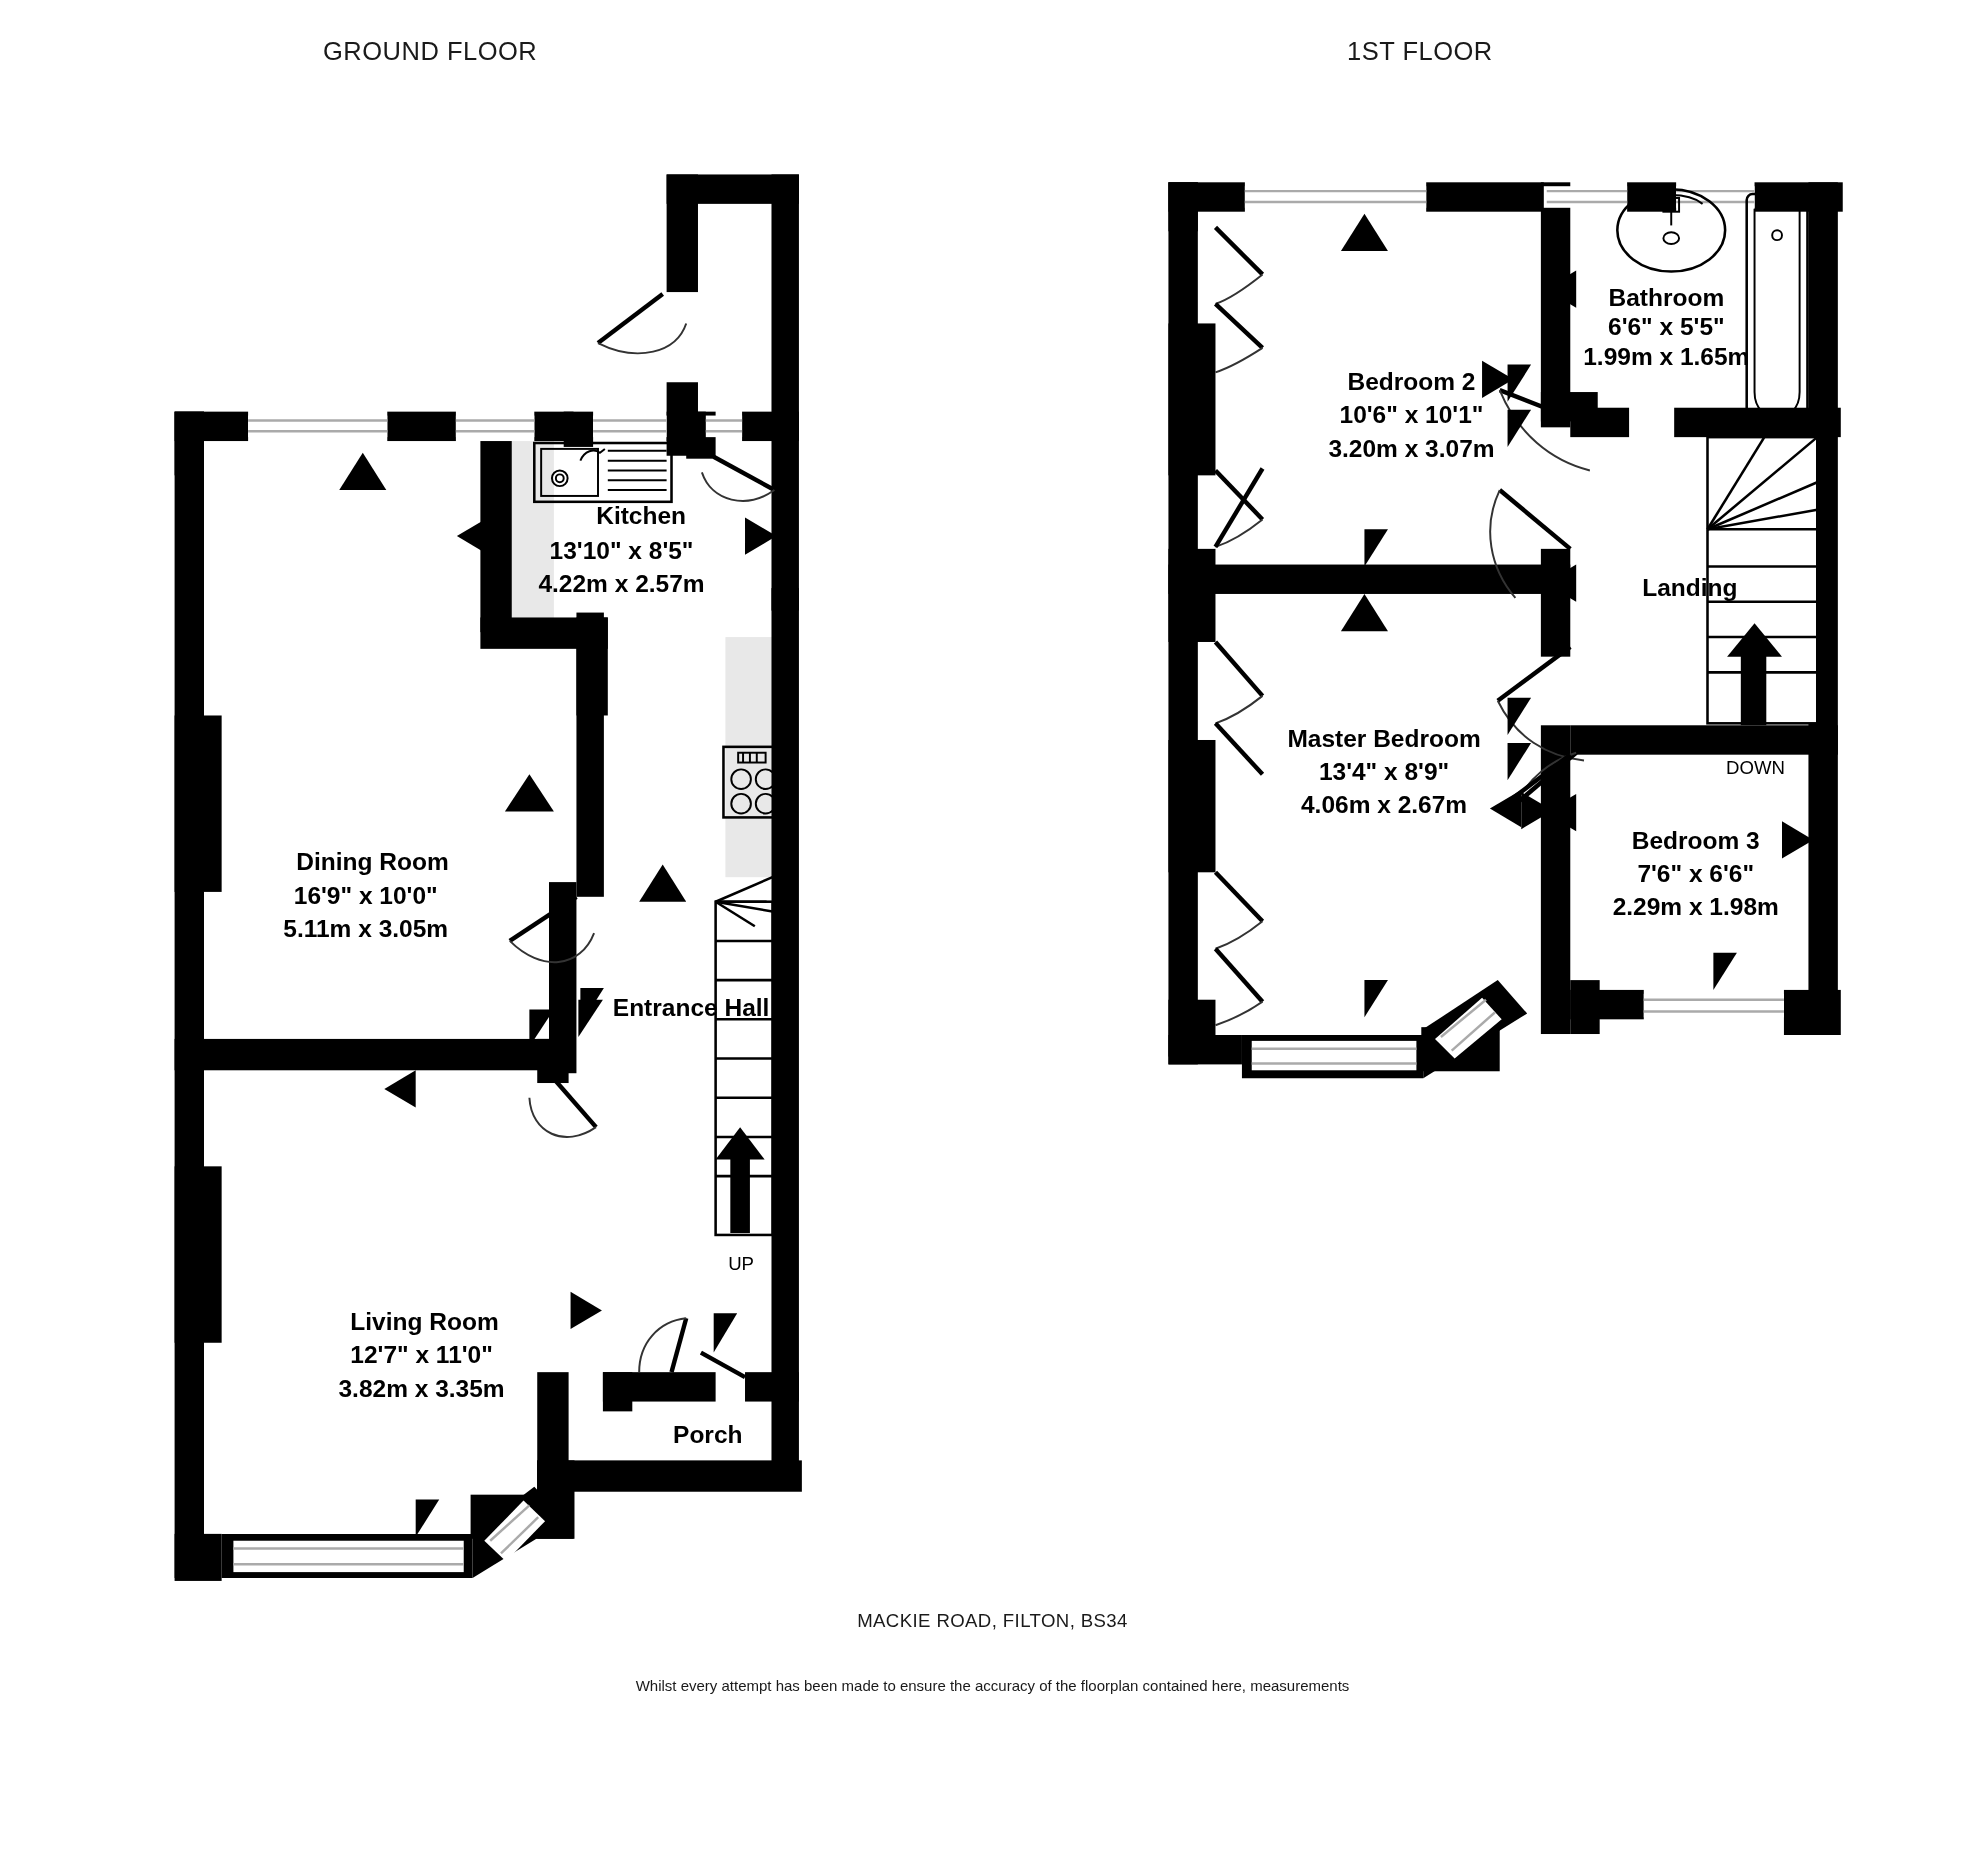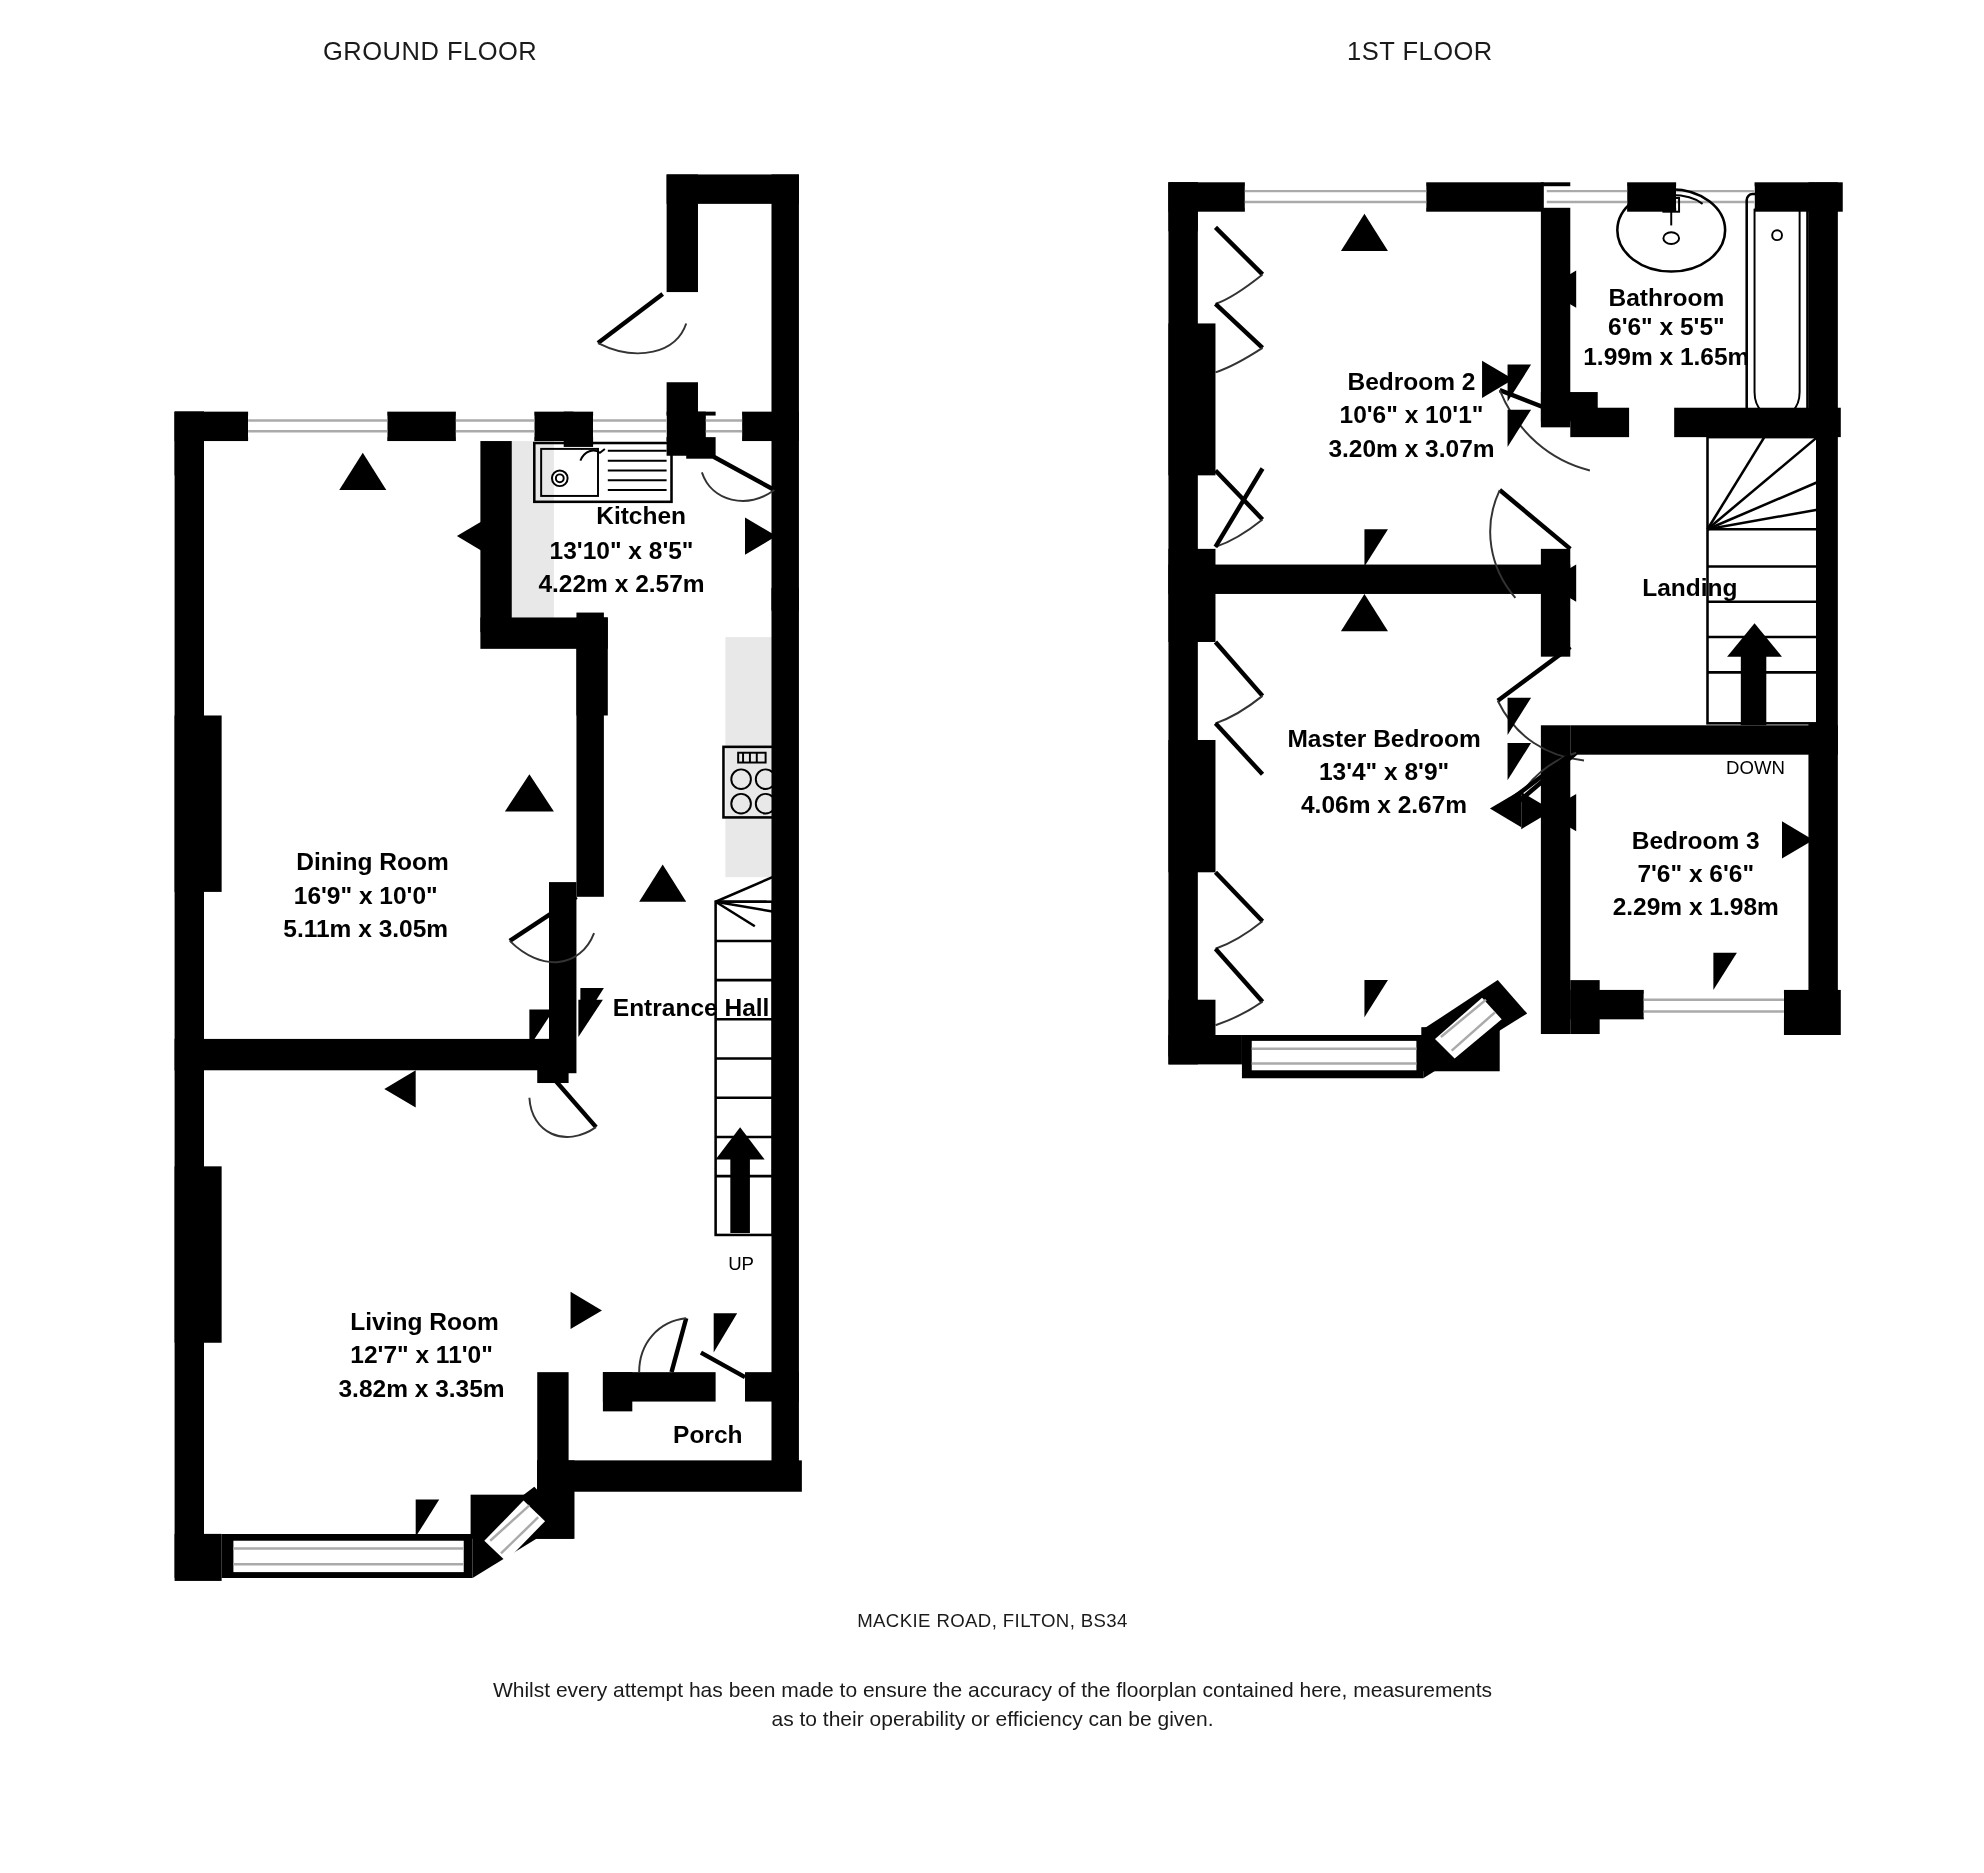--- a/index.html
+++ b/index.html
@@ -8,21 +8,21 @@
   .floor-title{position:absolute;font-size:25.5px;letter-spacing:0.5px;font-weight:400;color:#1a1a1a;white-space:nowrap;}
   #gf-title{left:323px;top:37px;}
   #ff-title{left:1347px;top:37px;}
   svg.plan{position:absolute;left:0;top:0;width:1985px;height:1873px;overflow:visible;}
   .rm-name{font-weight:bold;font-size:25px;text-anchor:middle;font-family:"Liberation Sans",sans-serif;}
   .rm-dim{font-weight:bold;font-size:25px;text-anchor:middle;font-family:"Liberation Sans",sans-serif;}
   .rm-plain{font-weight:bold;font-size:25px;text-anchor:middle;font-family:"Liberation Sans",sans-serif;}
   .stair-lbl{font-size:19px;text-anchor:middle;font-family:"Liberation Sans",sans-serif;fill:#000;}
   .footer{position:absolute;width:100%;text-align:center;}
   #addr{top:1603px;font-size:18.6px;letter-spacing:0.4px;color:#1a1a1a;margin-top:7px;}
-  #disc{top:1676px;font-size:21px;line-height:1.38;color:#1a1a1a;}
+  #disc{top:1676px;font-size:15px;line-height:1.38;color:#1a1a1a;}
   #disc div{margin:0;}
   .wall{fill:#000;}
   .room{fill:#ffffff;}
   .shade{fill:#e8e8e8;}
   .glass{fill:none;stroke:#aaaaaa;stroke-width:2.5;}
   .swing{fill:none;stroke:#333;stroke-width:2;}
   .door-leaf{stroke:#000;stroke-width:4.5;fill:none;}
   .fix{fill:none;stroke:#000;stroke-width:2.6;}
   .fixthin{fill:none;stroke:#000;stroke-width:2;}
   .step{stroke:#000;stroke-width:2.6;fill:none;}
@@ -385,17 +385,16 @@
       <text class="rm-dim" x="1730" y="934">2.29m  x 1.98m</text>
 
       <text class="rm-plain" x="1724" y="608">Landing</text>
     </g>
   </svg>
 
   <div class="footer" id="addr">MACKIE ROAD, FILTON, BS34</div>
 
   <div class="footer" id="disc">
     <div>Whilst every attempt has been made to ensure the accuracy of the floorplan contained here, measurements</div>
-    <div>as to their operability or efficiency can be given.</div>
   </div>
 
 </div>
 
 
 </body></html>

